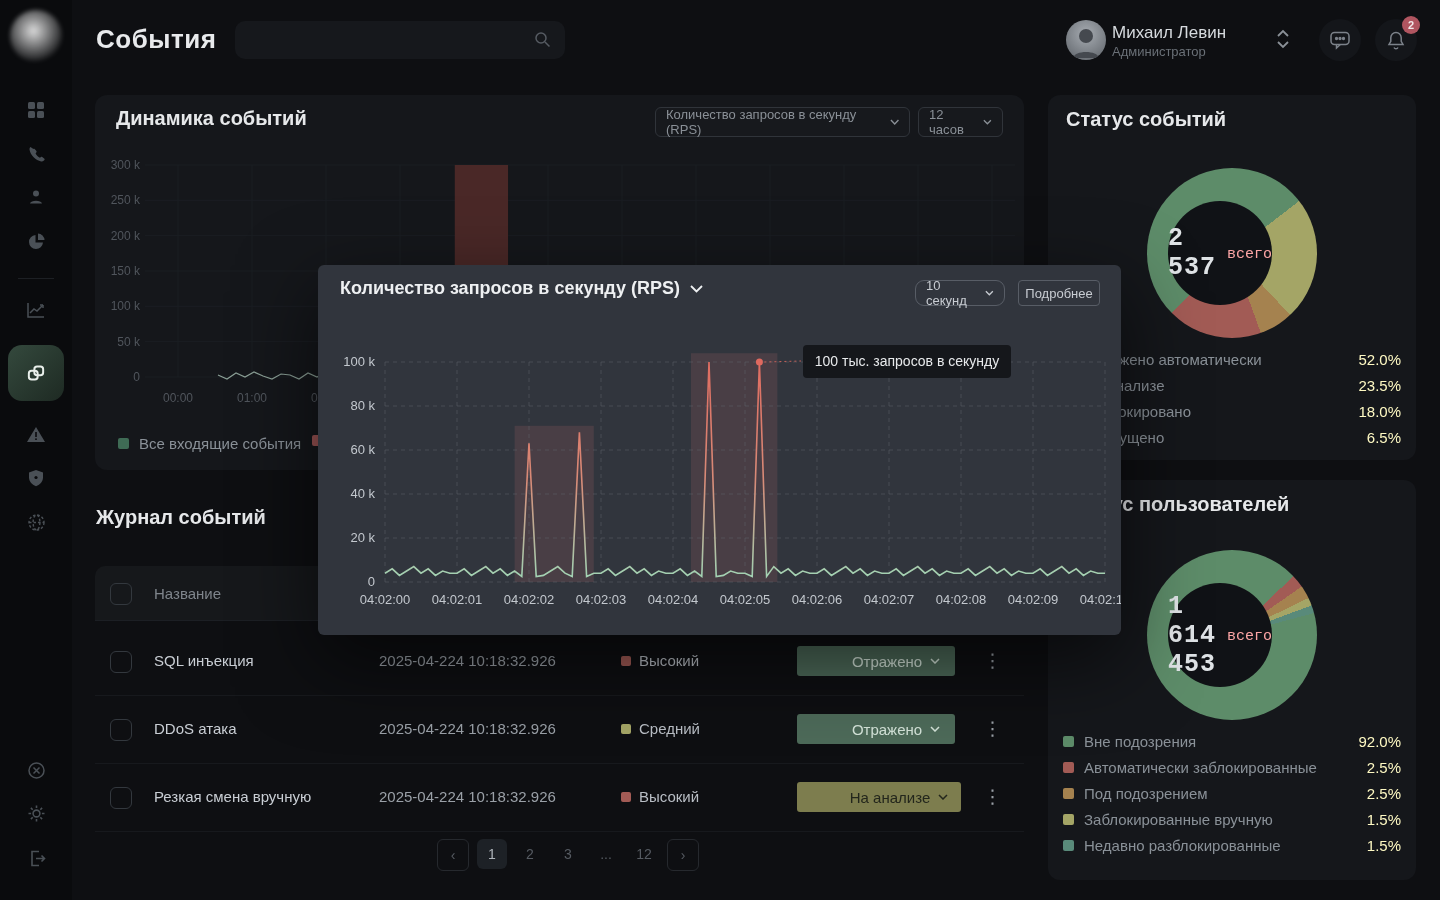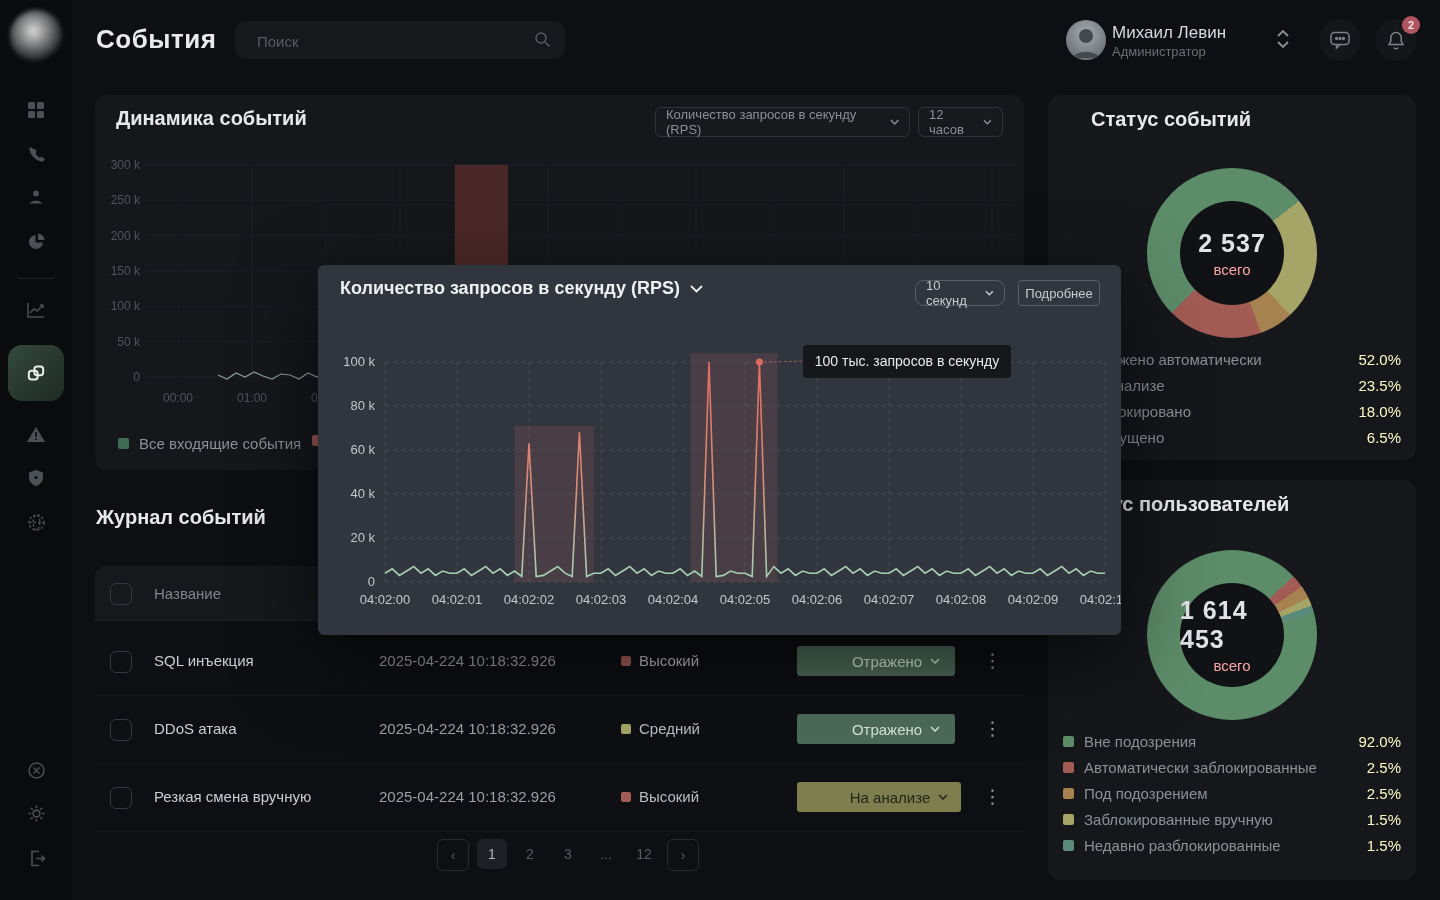--- a/index.html
+++ b/index.html
@@ -34,22 +34,22 @@
         color:#f2e9ea;font-size:11px;line-height:18px;text-align:center;font-weight:bold;}
   
   .panel{position:absolute;background:#15171b;border-radius:12px;}
   .panel-title{position:absolute;font-size:20px;font-weight:bold;color:#e6e8ea;}
   .select-box{position:absolute;height:28px;border:1px solid #30343a;border-radius:6px;color:#8a9097;font-size:13px;
         display:flex;align-items:center;gap:8px;padding:0 10px;cursor:pointer;background:rgba(255,255,255,0.01);}
   .legend-row{position:absolute;display:flex;align-items:center;font-size:15px;color:#8a9198;}
   .legend-sq{width:11px;height:11px;border-radius:2px;margin-right:10px;flex:0 0 auto;}
   .legend-val{position:absolute;right:0;color:#fef9c3;margin-left:42px;}
   .donut{position:absolute;width:170px;height:170px;border-radius:50%;}
-  .donut-hole{position:absolute;left:33px;top:33px;width:104px;height:104px;border-radius:50%;background:#101216;
-        display:flex;flex-direction:column;align-items:center;justify-content:center;}
+  .donut-hole{position:absolute;left:21px;top:33px;width:104px;height:104px;border-radius:50%;background:#101216;
+        display:flex;flex-direction:row;align-items:center;justify-content:center;font-family:Liberation Mono, monospace;}
   .donut-total{font-size:25px;font-weight:bold;color:#dfe3e6;letter-spacing:1px;}
   .donut-sub{font-size:15px;color:#fca5a5;margin-top:3px;}
   
   .t-head{position:absolute;left:95px;top:566px;width:929px;height:54px;background:#16181b;border-radius:10px 10px 0 0;
         border-bottom:1px solid #1c1f24;}
   .t-row{position:absolute;left:95px;width:929px;height:68px;border-bottom:1px solid #17191d;}
   .cbx{position:absolute;width:20px;height:20px;border:1.5px solid #33383e;border-radius:6px;cursor:pointer;}
   .cell{position:absolute;font-size:15px;}
   .c-name{left:59px;color:#c9ced4;}
   .c-date{left:284px;color:#9aa0a7;}
@@ -166,21 +166,20 @@
       <svg width="19" height="19" viewBox="0 0 19 19" fill="none" stroke="currentColor" stroke-width="1.6">
         <path d="M12 2.5H5v14h7"></path>
           <path d="M9 9.5h8M14.5 6.5l3 3-3 3"></path>
         </svg>
     </div>
   </div>
 
   <div class="page-title">События</div>
 
   <div class="search">
-    <input placeholder="Поиск" style="">
     <span class="mag">
       <svg width="17" height="17" viewBox="0 0 17 17" fill="none" stroke="currentColor" stroke-width="1.5">
         <circle cx="7" cy="7" r="5"></circle>
           <path d="M11 11l4.5 4.5"></path>
         </svg>
     </span>
   </div>
 
   <div class="avatar">
     <svg width="40" height="40" viewBox="0 0 40 40" fill="#45494f">
@@ -339,21 +338,21 @@
     <div class="pg arrow">‹</div>
     <div class="pg active">1</div>
     <div class="pg">2</div>
     <div class="pg">3</div>
     <div class="pg">...</div>
     <div class="pg">12</div>
     <div class="pg arrow">›</div>
   </div>
 
   <div class="panel" style="left:1048px;top:95px;width:368px;height:365px;">
-    <div class="panel-title" style="left:18px;top:13px;margin-left:25px;">Статус событий</div>
+    <div class="panel-title" style="left:18px;top:13px;">Статус событий</div>
     <div class="donut" id="donut-events" style="left: 99px; top: 73px; background: conic-gradient(from 225deg, rgb(93, 140, 105) 0%, rgb(93, 140, 105) 52%, rgb(164, 165, 102) 52%, rgb(164, 165, 102) 75.5%, rgb(165, 130, 79) 75.5%, rgb(165, 130, 79) 82%, rgb(162, 91, 85) 82%, rgb(162, 91, 85) 100%);">
       <div class="donut-hole">
         <div class="donut-total">2 537</div>
         <div class="donut-sub">всего</div>
       </div>
     </div>
     <div class="legend-row" style="left:15px;top:256px;width:338px;">
       <span class="legend-sq" style="background-color: rgb(93, 140, 105);"></span>
       <span>Отражено автоматически</span>
       <span class="legend-val">52.0%</span>

